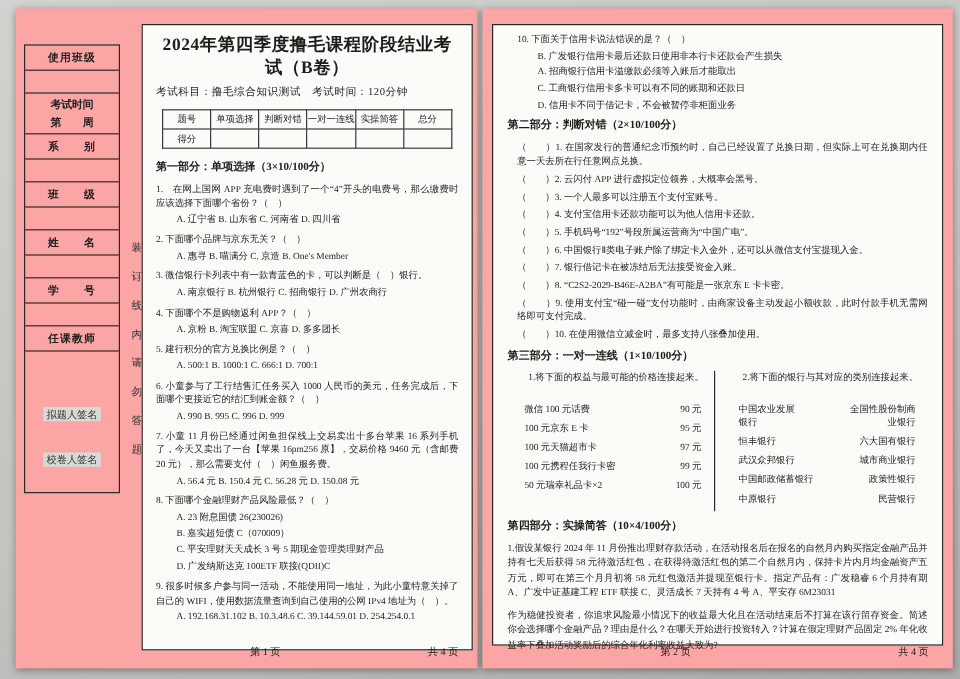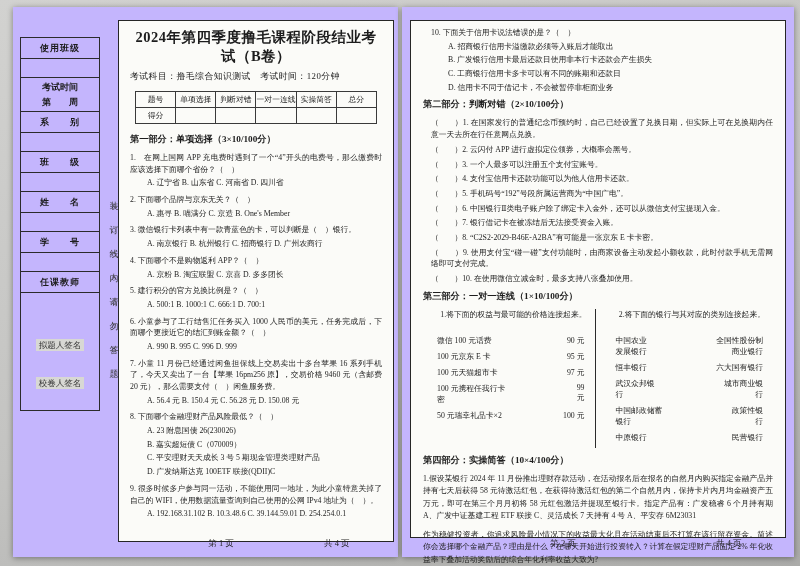--- a/index.html
+++ b/index.html
@@ -4,21 +4,21 @@
 <style>
   html,body{margin:0;padding:0;}
   body{
     width:800px;height:566px;
     background:linear-gradient(160deg,#d2d2d0 0%,#c3c3c1 55%,#ababa9 100%);
     font-family:"Liberation Serif","DejaVu Serif",serif;
     color:#1d1d1d;
     overflow:hidden;
   }
   #canvas{position:relative;width:800px;height:566px;}
-  .sheet{position:absolute;background:#c4b5fd;box-shadow:0 1px 6px rgba(0,0,0,.4);}
+  .sheet{position:absolute;background:#fca5a5;box-shadow:0 1px 6px rgba(0,0,0,.4);font-family:Liberation Serif, serif;}
   #sheet1{left:13px;top:7px;width:385px;height:550px;}
   #sheet2{left:402px;top:7px;width:392px;height:550px;}
 
   
   .sidebar{
     position:absolute;left:7px;top:30px;width:80px;height:374px;
     border:1.4px solid #2b2b2b;box-sizing:border-box;
     font-size:9px;display:flex;flex-direction:column;
   }
   .sb-cell{border-bottom:1px solid #2b2b2b;box-sizing:border-box;flex:none;}
@@ -62,32 +62,32 @@
   .question{font-size:7.8px;line-height:1.5;margin-bottom:5px;text-align:justify;}
   .q-stem{margin-bottom:1px;}
   .q-opt{padding-left:17px;margin-top:2px;}
 
   .judge-item{font-size:7.8px;line-height:1.5;margin:3px 0;padding-left:8px;text-align:justify;}
 
   .match-wrap{display:flex;margin:1px 0 6px;font-size:7.8px;}
   .match-col{flex:1;padding:0 8px 0 4px;}
   .match-col.right{border-left:1px solid #2b2b2b;padding-left:10px;}
   .match-title{margin-bottom:15px;text-align:right;}
-  .match-row{display:flex;justify-content:space-between;margin:5px 0;padding:0 2px 0 10px;gap:22px;}
+  .match-row{display:flex;justify-content:space-between;margin:5px 0;padding:0 2px 0 10px;}
   .match-row .mr-r{text-align:right;margin-left:39px;}
 
   .practical{font-size:7.8px;line-height:1.6;text-align:justify;margin:3px 0 6px;}
 
   .page-footer{
     position:absolute;bottom:7px;font-size:8.5px;display:flex;align-items:center;
   }
   #footer1{left:105px;width:276px;}
   #footer2{left:8px;width:376px;}
   .pf-center{flex:1;text-align:center;}
-  .pf-right{width:70px;padding-right:12px;box-sizing:border-box;}
+  .pf-right{width:70px;text-align:right;padding-right:12px;box-sizing:border-box;}
 </style>
 </head>
 <body>
 
 <div id="canvas">
 
   <div class="sheet" id="sheet1">
 
     <div class="sidebar">
       <div class="sb-cell sb-label">使用班级</div>
@@ -225,23 +225,23 @@
       <span class="pf-right">共 4 页</span>
     </div>
   </div>
 
   <div class="sheet" id="sheet2">
     <div class="content" id="content2">
 
       <div class="question" style="padding-left:8px;">
         <div class="q-stem">10. 下面关于信用卡说法错误的是？（　）</div>
 
+          <div class="q-opt">B. 广发银行信用卡最后还款日使用非本行卡还款会产生损失</div>
+
           <div class="q-opt">A. 招商银行信用卡溢缴款必须等入账后才能取出</div>
-
-          <div class="q-opt">B. 广发银行信用卡最后还款日使用非本行卡还款会产生损失</div>
 
           <div class="q-opt">C. 工商银行信用卡多卡可以有不同的账期和还款日</div>
 
           <div class="q-opt">D. 信用卡不同于借记卡，不会被暂停非柜面业务</div>
 
       </div>
 
       <div class="section-title">第二部分：判断对错（2×10/100分）</div>
 
         <div class="judge-item">（　　）1. 在国家发行的普通纪念币预约时，自己已经设置了兑换日期，但实际上可在兑换期内任意一天去所在行任意网点兑换。</div>

